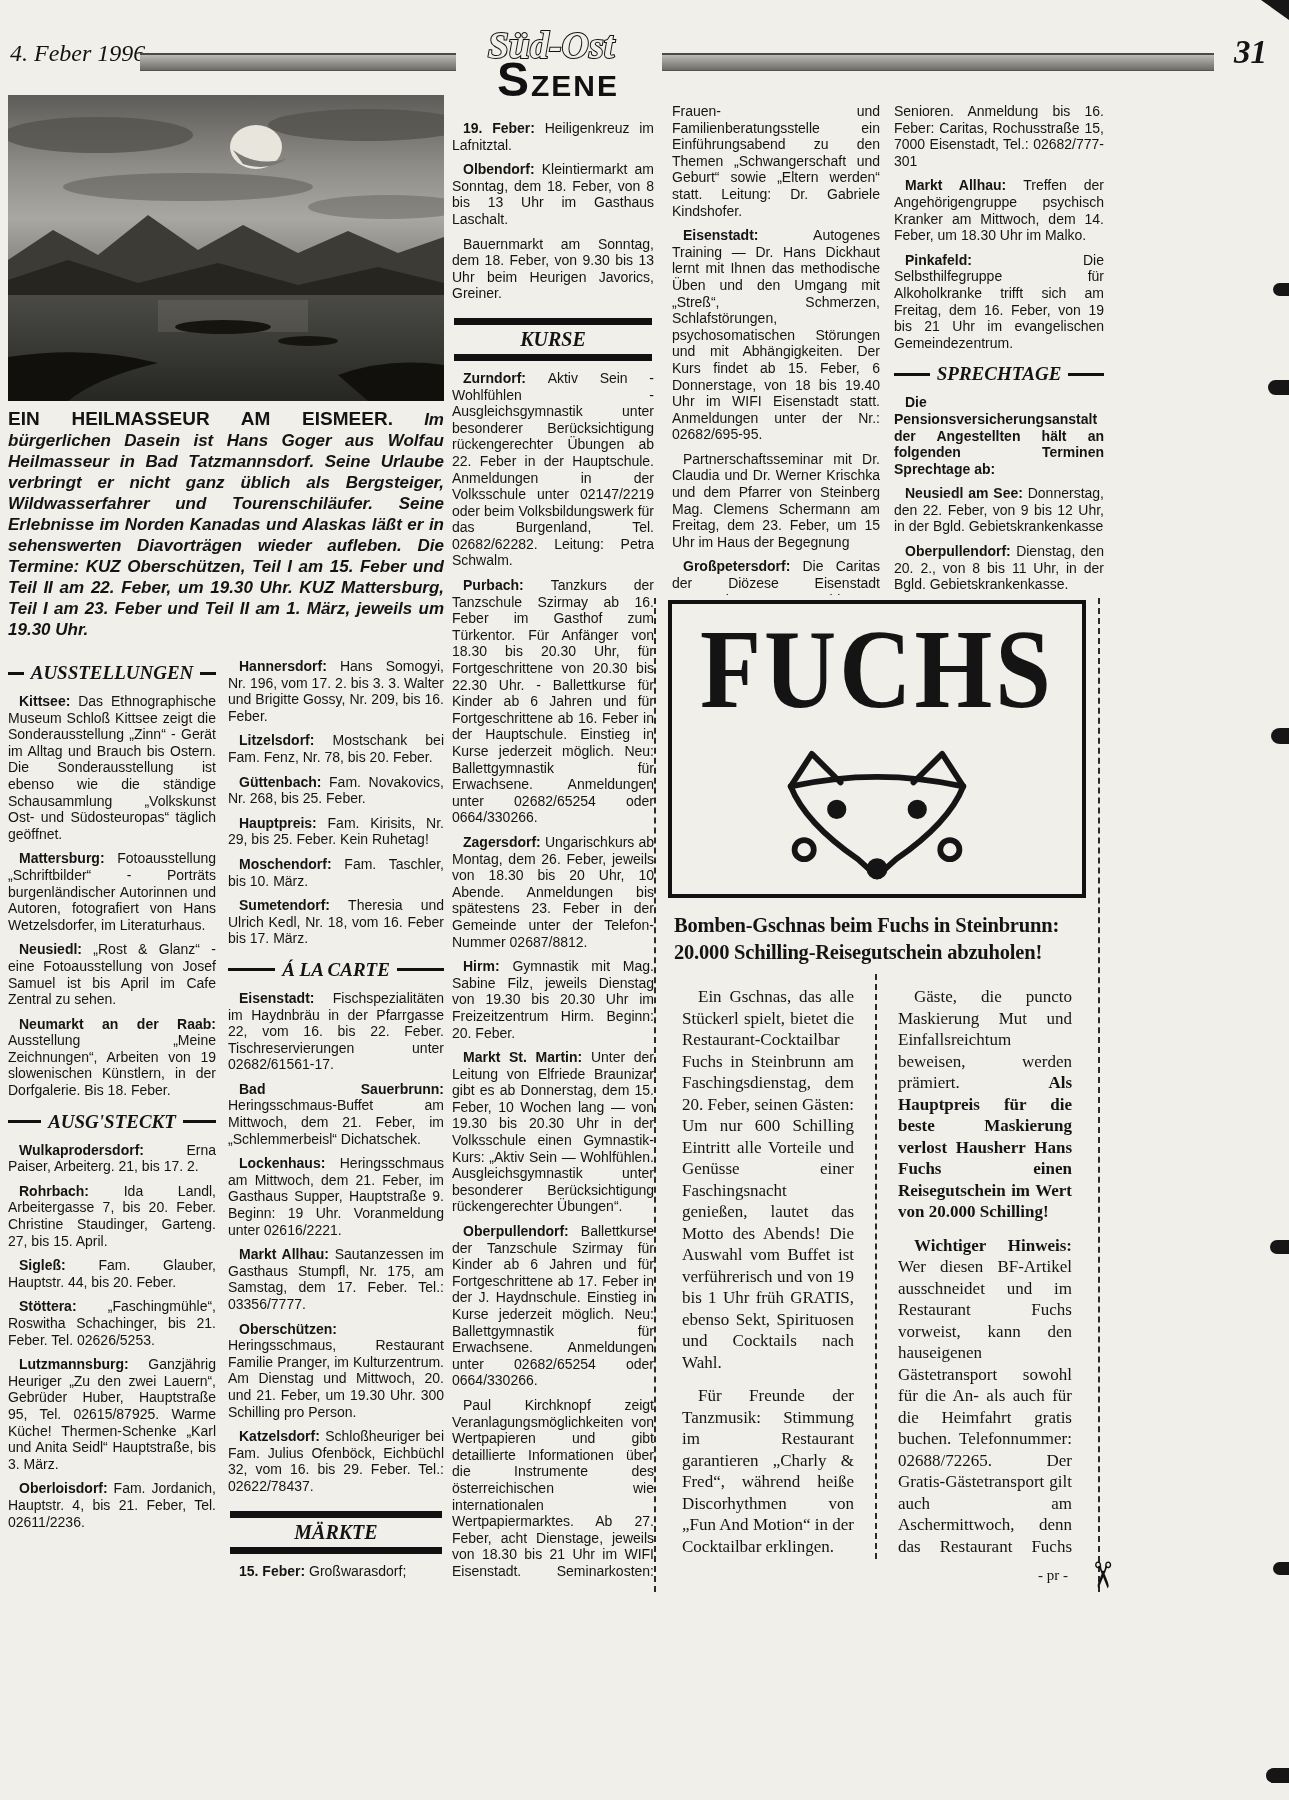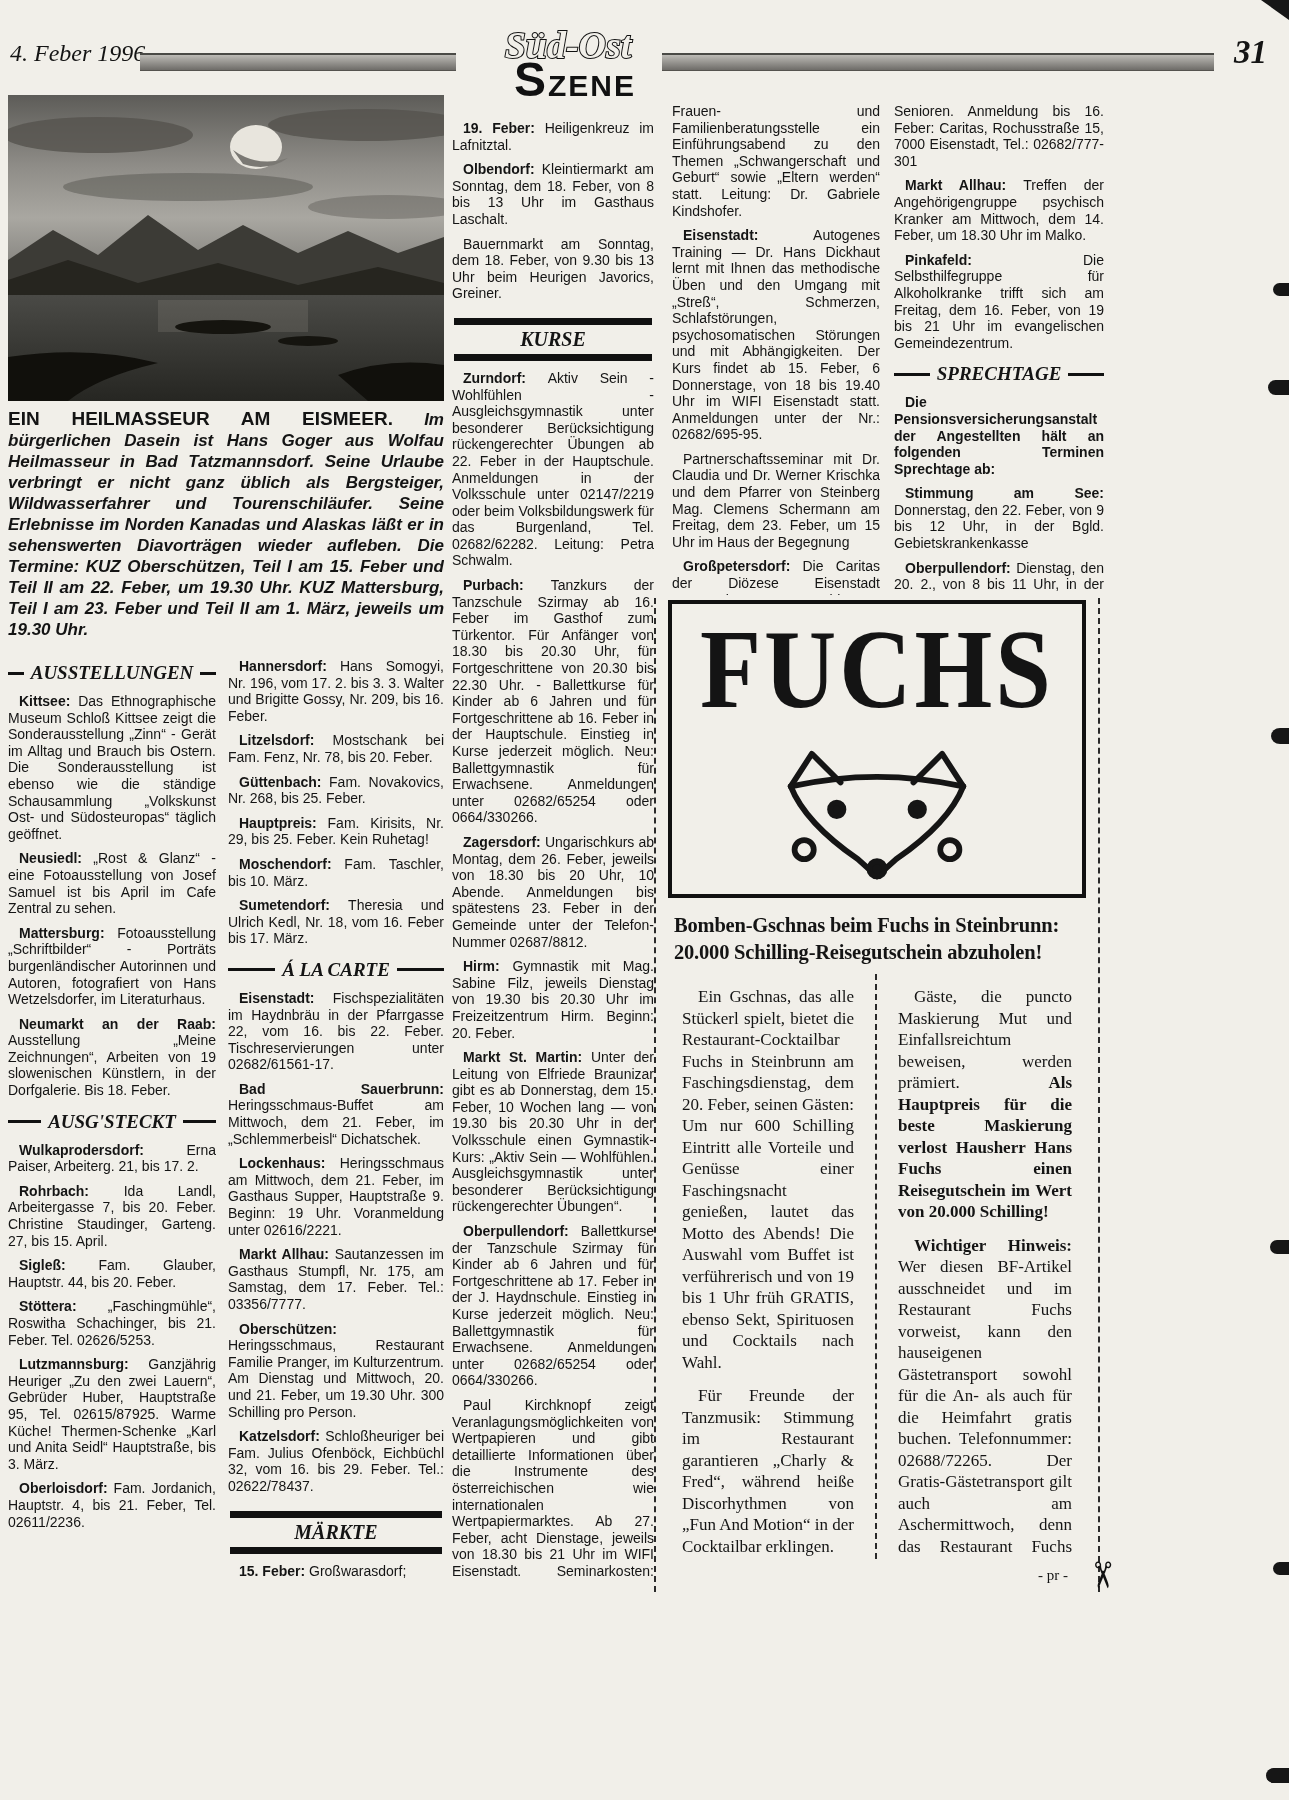--- a/index.html
+++ b/index.html
@@ -6,21 +6,21 @@
   .page{position:relative;width:1289px;height:1800px;background:#f1efe9;color:#141414;
         font-family:"Liberation Sans",sans-serif;overflow:hidden;margin:0 auto;}
 
   
   .date{position:absolute;left:10px;top:40px;font:italic 24px "Liberation Serif",serif;}
   .bar{position:absolute;top:53px;height:15px;background:linear-gradient(#bdbbb6,#6e6c68);
        border-top:2px solid #4a4a46;border-bottom:1px solid #55534f;}
   .bar-left{left:140px;width:316px;}
   .bar-right{left:662px;width:552px;}
   .pageno{position:absolute;right:22px;top:34px;font:bold italic 33px "Liberation Serif",serif;}
-  .logo{position:absolute;left:461px;top:22px;width:214px;height:82px;}
+  .logo{position:absolute;left:444px;top:22px;width:214px;height:82px;}
 
   
   .photo{position:absolute;left:8px;top:95px;width:436px;height:306px;background:#3a3935;}
   .photo svg{display:block;}
   .caption{position:absolute;left:8px;top:408px;width:436px;height:240px;overflow:hidden;
            font-size:17px;line-height:21px;text-align:justify;hyphens:auto;-webkit-hyphens:auto;}
   .cap-head{font-weight:bold;font-size:19px;font-style:normal;}
   .cap-body{font-weight:bold;font-style:italic;}
 
   
@@ -123,22 +123,22 @@
   <div class="caption">
     <span class="cap-head">EIN HEILMASSEUR AM EISMEER.</span>
     <span class="cap-body">Im bürgerlichen Dasein ist Hans Goger aus Wolfau Heilmasseur in Bad Tatzmannsdorf. Seine Urlaube verbringt er nicht ganz üblich als Bergsteiger, Wildwasserfahrer und Tourenschiläufer. Seine Erlebnisse im Norden Kanadas und Alaskas läßt er in sehenswerten Diavorträgen wieder aufleben. Die Termine: KUZ Oberschützen, Teil I am 15. Feber und Teil II am 22. Feber, um 19.30 Uhr. KUZ Mattersburg, Teil I am 23. Feber und Teil II am 1. März, jeweils um 19.30 Uhr.</span>
   </div>
 
   <div class="col col1">
       <div class="sec-h">
         <span>AUSSTELLUNGEN</span>
       </div>
       <p><b>Kittsee: </b>Das Ethnographische Museum Schloß Kittsee zeigt die Sonderausstellung „Zinn“ - Gerät im Alltag und Brauch bis Ostern. Die Sonderausstellung ist ebenso wie die ständige Schausammlung „Volkskunst Ost- und Südosteuropas“ täglich geöffnet.</p>
+      <p><b>Mattersburg: </b>Fotoausstellung „Schriftbilder“ - Porträts burgenländischer Autorinnen und Autoren, fotografiert von Hans Wetzelsdorfer, im Literaturhaus.</p>
       <p><b>Neusiedl: </b>„Rost &amp; Glanz“ - eine Fotoausstellung von Josef Samuel ist bis April im Cafe Zentral zu sehen.</p>
-      <p><b>Mattersburg: </b>Fotoausstellung „Schriftbilder“ - Porträts burgenländischer Autorinnen und Autoren, fotografiert von Hans Wetzelsdorfer, im Literaturhaus.</p>
       <p><b>Neumarkt an der Raab: </b>Ausstellung „Meine Zeichnungen“, Arbeiten von 19 slowenischen Künstlern, in der Dorfgalerie. Bis 18. Feber.</p>
       <div class="sec-h">
         <span>AUSG'STECKT</span>
       </div>
       <p><b>Wulkaprodersdorf: </b>Erna Paiser, Arbeiterg. 21, bis 17. 2.</p>
       <p><b>Rohrbach: </b>Ida Landl, Arbeitergasse 7, bis 20. Feber. Christine Staudinger, Garteng. 27, bis 15. April.</p>
       <p><b>Sigleß: </b>Fam. Glauber, Hauptstr. 44, bis 20. Feber.</p>
       <p><b>Stöttera: </b>„Faschingmühle“, Roswitha Schachinger, bis 21. Feber. Tel. 02626/5253.</p>
       <p><b>Lutzmannsburg: </b>Ganzjährig Heuriger „Zu den zwei Lauern“, Gebrüder Huber, Hauptstraße 95, Tel. 02615/87925. Warme Küche! Thermen-Schenke „Karl und Anita Seidl“ Hauptstraße, bis 3. März.</p>
       <p><b>Oberloisdorf: </b>Fam. Jordanich, Hauptstr. 4, bis 21. Feber, Tel. 02611/2236.</p>
@@ -183,21 +183,21 @@
       <p><b>Großpetersdorf: </b>Die Caritas der Diözese Eisenstadt veranstaltet vom 26. bis 28. Feber im Pfarrzentrum ein Seminar für</p>
     </div>
   <div class="col col5">
       <p class="noind">Senioren. Anmeldung bis 16. Feber: Caritas, Rochusstraße 15, 7000 Eisenstadt, Tel.: 02682/777-301</p>
       <p><b>Markt Allhau: </b>Treffen der Angehörigengruppe psychisch Kranker am Mittwoch, dem 14. Feber, um 18.30 Uhr im Malko.</p>
       <p><b>Pinkafeld: </b>Die Selbsthilfegruppe für Alkoholkranke trifft sich am Freitag, dem 16. Feber, von 19 bis 21 Uhr im evangelischen Gemeindezentrum.</p>
       <div class="sec-h">
         <span>SPRECHTAGE</span>
       </div>
       <p><b>Die Pensionsversicherungsanstalt der Angestellten hält an folgenden Terminen Sprechtage ab:</b></p>
-      <p><b>Stimmung am See: </b>Donnerstag, den 22. Feber, von 9 bis 12 Uhr, in der Bgld. Gebietskrankenkasse</p>
+      <p><b>Neusiedl am See: </b>Donnerstag, den 22. Feber, von 9 bis 12 Uhr, in der Bgld. Gebietskrankenkasse</p>
       <p><b>Oberpullendorf: </b>Dienstag, den 20. 2., von 8 bis 11 Uhr, in der Bgld. Gebietskrankenkasse.</p>
     </div>
 
   <div class="ad">
     <div class="ad-logo-box">
       <div class="fuchs">FUCHS</div>
       <svg class="fox" viewBox="0 0 240 150">
         <g fill="none" stroke="#151515" stroke-width="6" stroke-linejoin="round" stroke-linecap="round">
           <path d="M30,42 L52,8 L82,38"></path>
           <path d="M158,38 L188,8 L210,42"></path>

